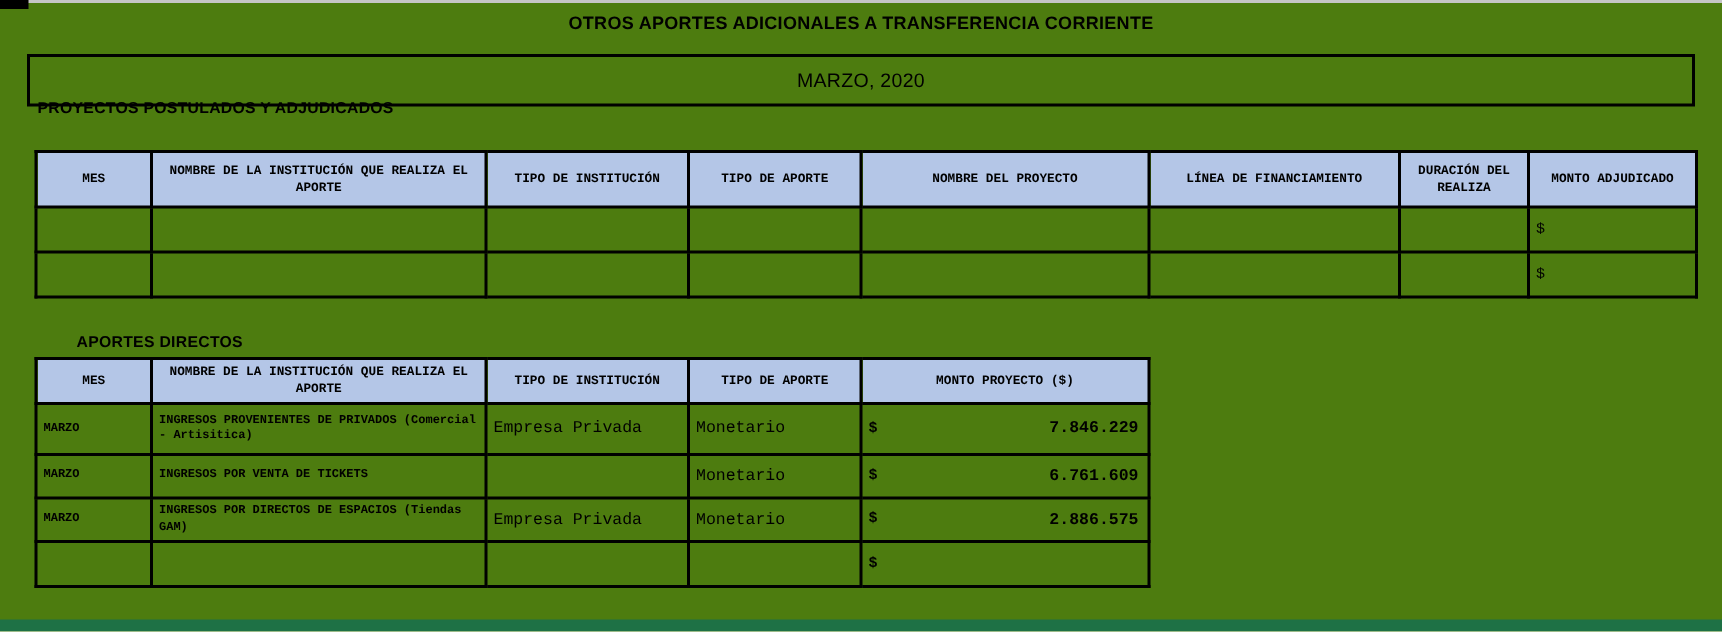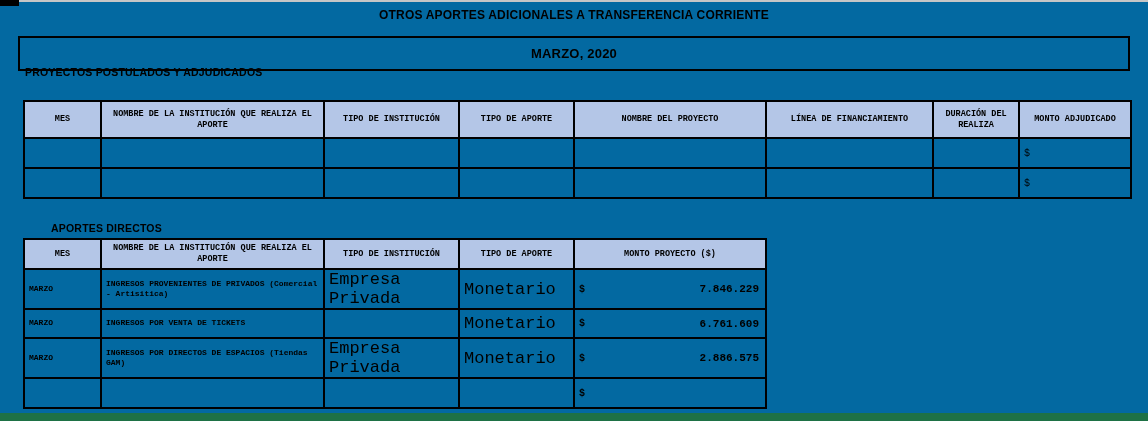--- a/index.html
+++ b/index.html
@@ -1,43 +1,43 @@
 <!DOCTYPE html>
 <html><head>
 <meta charset="utf-8">
 <style>
   html,body{margin:0;padding:0;background:#fff;}
   .canvas{
-    position:relative;width:1148px;height:421px;background:#0369a1;overflow:hidden;
+    position:relative;width:1148px;height:421px;background:#4d7c0f;overflow:hidden;
     font-family:"Liberation Sans", sans-serif;color:#000;
   }
   .top-line{position:absolute;left:0;top:0;width:1148px;height:2px;background:#c6c6c6;}
   .top-dash{position:absolute;left:0;top:0;width:19px;height:6px;background:#000;}
   .title{position:absolute;left:0;top:8px;width:1148px;text-align:center;
          font-size:12px;font-weight:bold;letter-spacing:0.2px;}
   .period-box{position:absolute;left:18px;top:36px;width:1108px;height:31px;
          border:2px solid #000;display:flex;align-items:center;justify-content:center;}
-  .period-box span{font-size:13px;font-weight:bold;letter-spacing:0.2px;}
+  .period-box span{font-size:13px;font-weight:normal;letter-spacing:0.2px;}
   .section-label{position:absolute;left:25px;font-size:10.5px;font-weight:bold;letter-spacing:0.2px;}
   .s1{top:66px;}
   .s2{top:222px;margin-left:26px;}
   table.tbl{border-collapse:collapse;table-layout:fixed;position:absolute;left:23px;font-family:Liberation Mono, monospace;}
   .t1{top:100px;width:1107px;}
   .t2{top:238px;width:742px;}
   .tbl th,.tbl td{border:2px solid #000;padding:0 4px;overflow:hidden;}
   .tbl th{background:#b4c6e7;font-size:8.5px;font-weight:bold;text-align:center;
           vertical-align:middle;line-height:1.25;}
   .t1 thead tr{height:37px;}
   .t1 tbody tr{height:30px;}
   .t2 thead tr{height:30px;}
   .t2 tbody tr.r0{height:34px;}
   .t2 tbody tr.r1,.t2 tbody tr.r2{height:29px;}
   .t2 tbody tr.r3{height:30px;}
   td.small-bold{font-size:8px;font-weight:bold;text-align:left;vertical-align:middle;line-height:1.3;}
-  td.regular{font-size:17px;text-align:left;vertical-align:middle;}
+  td.regular{font-size:11px;text-align:left;vertical-align:middle;}
   td.money{padding:0;} 
   .money-wrap{display:flex;align-items:center;justify-content:space-between;
               padding:0 6px 0 4px;height:100%;}
   .money-wrap .cur{font-size:10px;font-weight:bold;}
   .money-wrap .val{font-size:11px;font-weight:bold;text-align:right;}
   .t1 td.money .cur{font-weight:normal;font-size:10px;}
   .bottom-bar{position:absolute;left:0;top:413px;width:1148px;height:8px;background:#1e7145;}
 </style>
 </head>
 <body>

